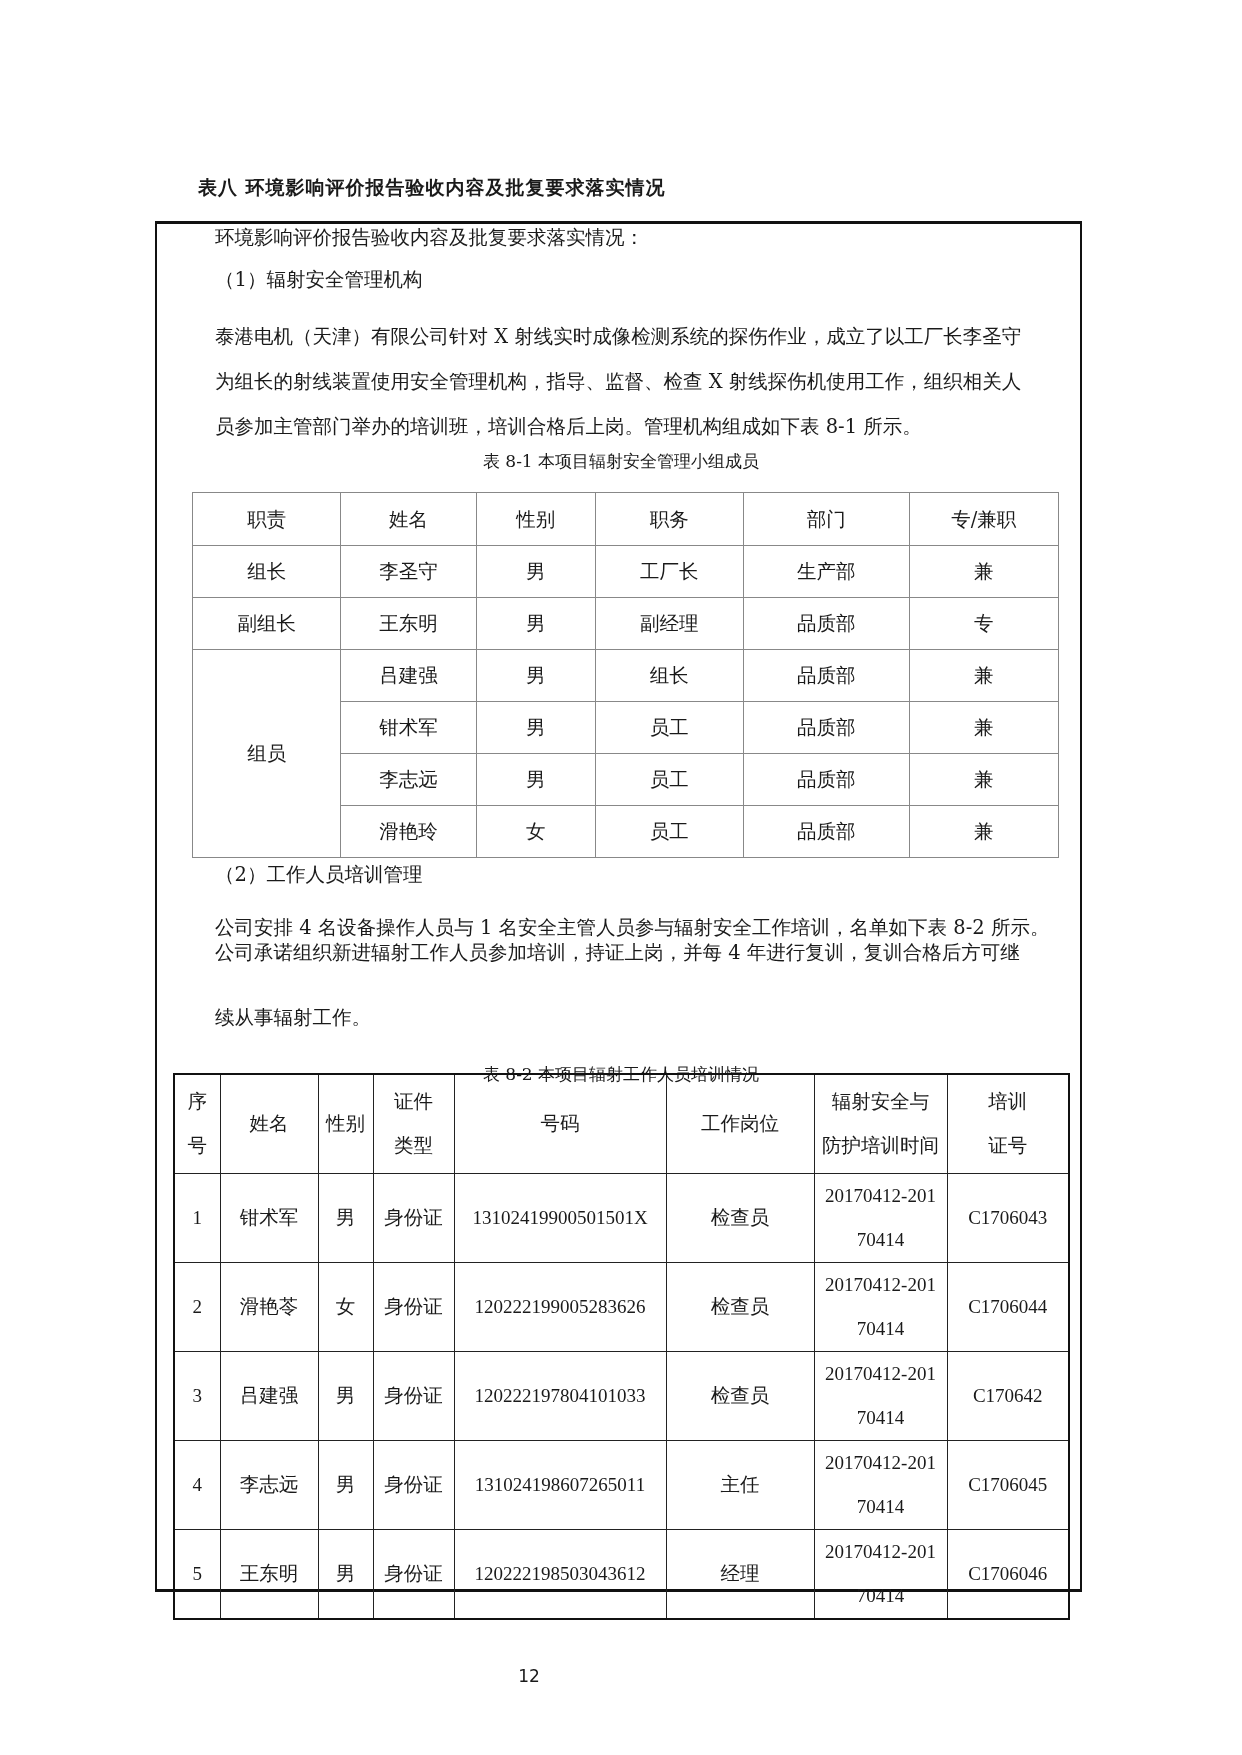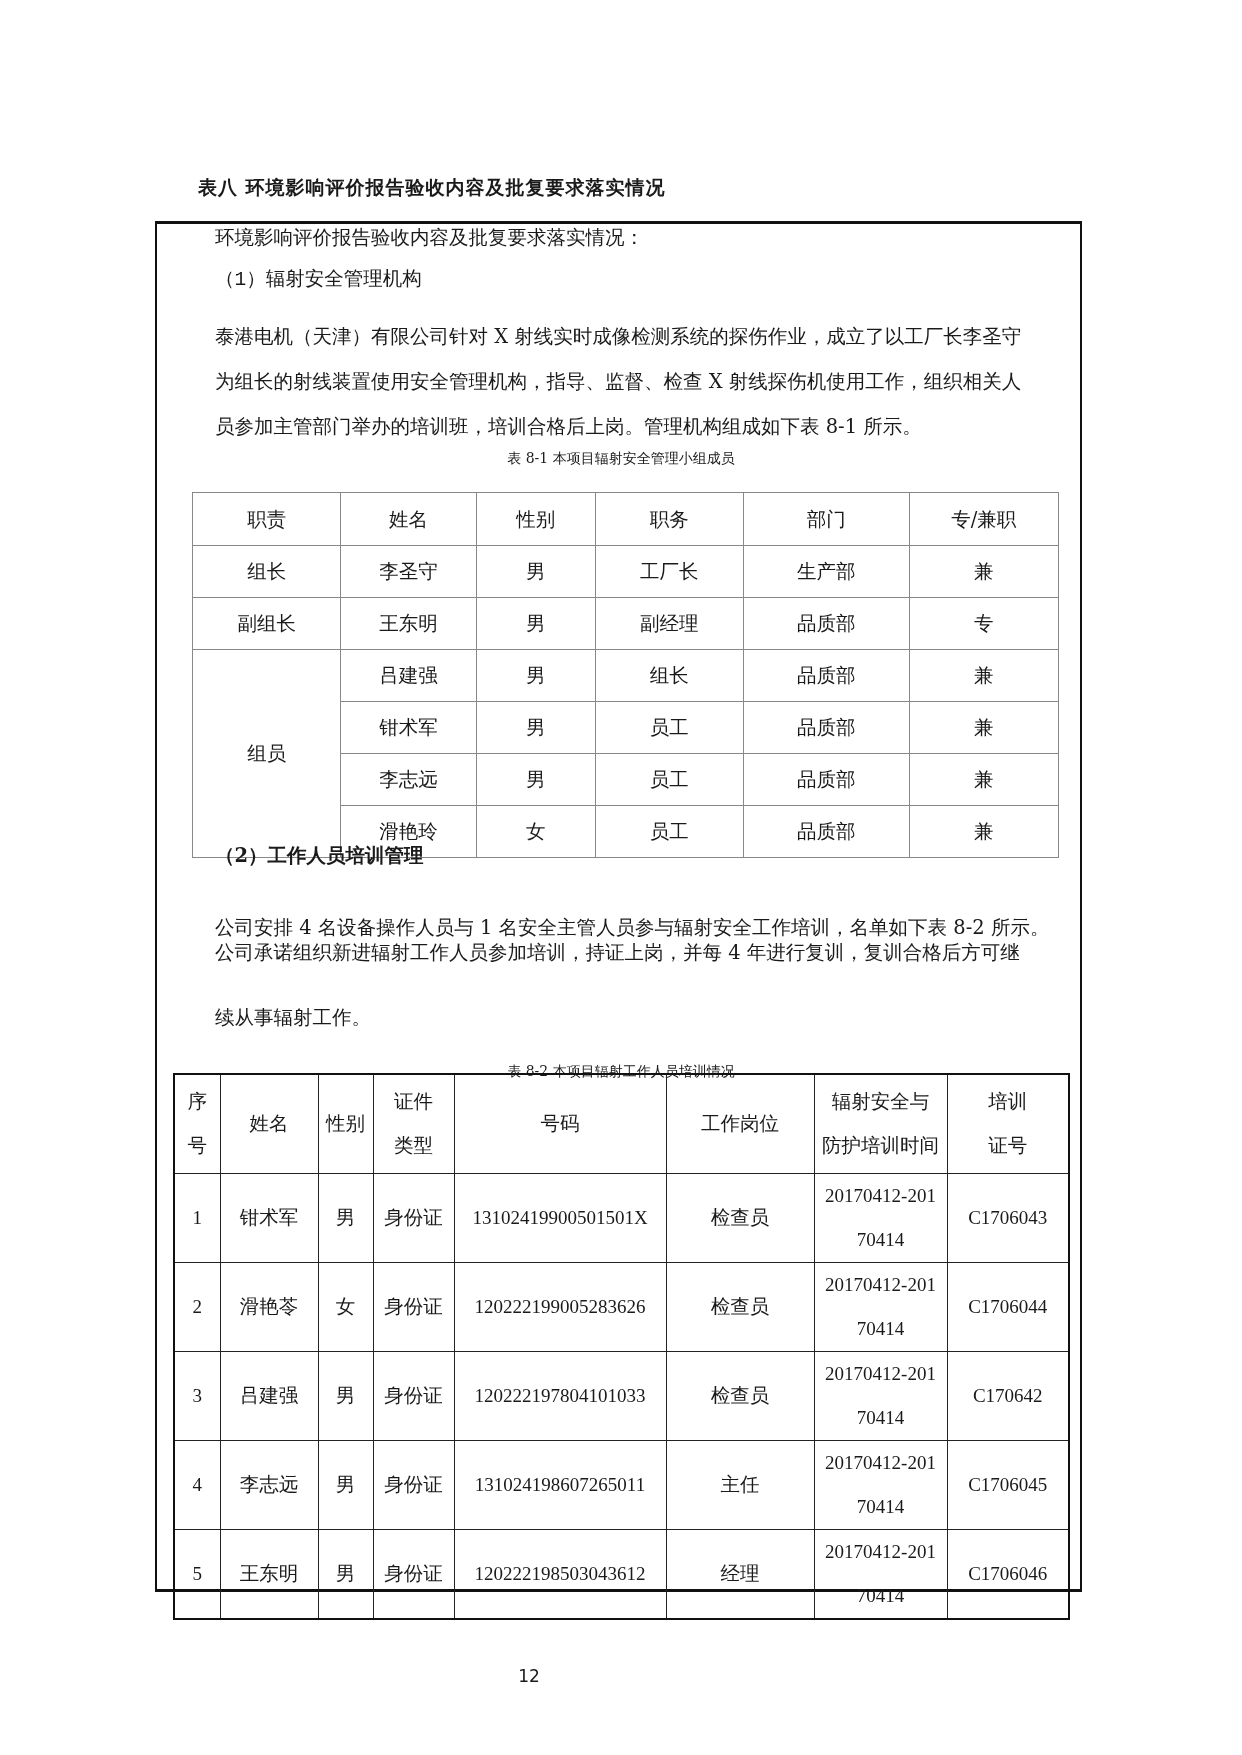--- a/index.html
+++ b/index.html
@@ -3,21 +3,21 @@
 <meta charset="utf-8">
 <style>
   html, body { margin: 0; padding: 0; background: #ffffff; }
   body { width: 1242px; height: 1755px; position: relative; overflow: hidden;
          font-family: "DejaVu Serif", "Liberation Serif", serif; color: #1a1a1a; }
   .section-title { position: absolute; left: 198px; top: 175px; font-size: 19px; font-weight: bold;
                    font-family: "DejaVu Sans", "Liberation Sans", sans-serif; letter-spacing: 1px; }
   .outer-box { position: absolute; left: 155px; top: 221px; width: 927px; height: 1371px;
                border: 2px solid #111; border-top-width: 3px; border-bottom-width: 3px; box-sizing: border-box; }
   .para { position: absolute; left: 167px; font-size: 19.5px; line-height: 50px; white-space: nowrap; margin-left: 48px; }
-  .caption { position: absolute; left: 0; width: 1242px; text-align: center; font-size: 14px; }
+  .caption { position: absolute; left: 0; width: 1242px; text-align: center; font-size: 17px; }
   table { border-collapse: collapse; position: absolute; table-layout: fixed; border-radius: 13px; }
   td, th { font-weight: normal; text-align: center; vertical-align: middle; font-size: 19.5px; padding: 0; }
   .t81 { left: 192px; top: 492px; width: 867px; }
   .t81 td, .t81 th { border: 1.5px solid #888; height: 51px; }
   .t81 th { height: 52px; }
   .t82 { left: 173px; top: 1073px; width: 895px; border: 2px solid #111; }
   .t82 td, .t82 th { border: 1.3px solid #222; line-height: 44px; }
   .t82 th { height: 98px; }
   .t82 td { height: 82px; }
   .t82 .num { font-family: "Liberation Serif", "DejaVu Serif", serif; font-size: 19px; }
@@ -26,21 +26,21 @@
   .ml { display: block; }
 </style>
 </head>
 <body>
 
 <div class="section-title">表八  环境影响评价报告验收内容及批复要求落实情况</div>
 
 <div class="outer-box"></div>
 
 <div class="para" style="top:213px;">环境影响评价报告验收内容及批复要求落实情况：</div>
-<div class="para" style="top:255px;font-family:Liberation Mono, monospace;">（1）辐射安全管理机构</div>
+<div class="para" style="top:255px;">（1）辐射安全管理机构</div>
 
 <div>
   <div class="para" style="top:312px;">泰港电机（天津）有限公司针对 X 射线实时成像检测系统的探伤作业，成立了以工厂长李圣守</div>
   <div class="para" style="top:357px;">为组长的射线装置使用安全管理机构，指导、监督、检查 X 射线探伤机使用工作，组织相关人</div>
   <div class="para" style="top:402px;">员参加主管部门举办的培训班，培训合格后上岗。管理机构组成如下表 8-1 所示。</div>
 </div>
 
 <div class="caption" style="top:450px;">表 8-1  本项目辐射安全管理小组成员</div>
 
 <table class="t81">
@@ -102,21 +102,21 @@
   <tr>
     <td>滑艳玲</td>
     <td>女</td>
     <td>员工</td>
     <td>品质部</td>
     <td>兼</td>
   </tr>
 </tbody>
   </table>
 
-<div class="para" style="top:836px; line-height:40px;font-weight:bold;">（2）工作人员培训管理</div>
+<div class="para" style="top:855px; line-height:40px;">（2）工作人员培训管理</div>
 
 <div>
   <div class="para" style="top:903px;">公司安排 4 名设备操作人员与 1 名安全主管人员参与辐射安全工作培训，名单如下表 8-2 所示。</div>
   <div class="para" style="top:928px;">公司承诺组织新进辐射工作人员参加培训，持证上岗，并每 4 年进行复训，复训合格后方可继</div>
   <div class="para" style="top:993px;">续从事辐射工作。</div>
 </div>
 
 <div class="caption" style="top:1040px;margin-top:23px;">表 8-2 本项目辐射工作人员培训情况</div>
 
 <table class="t82">

